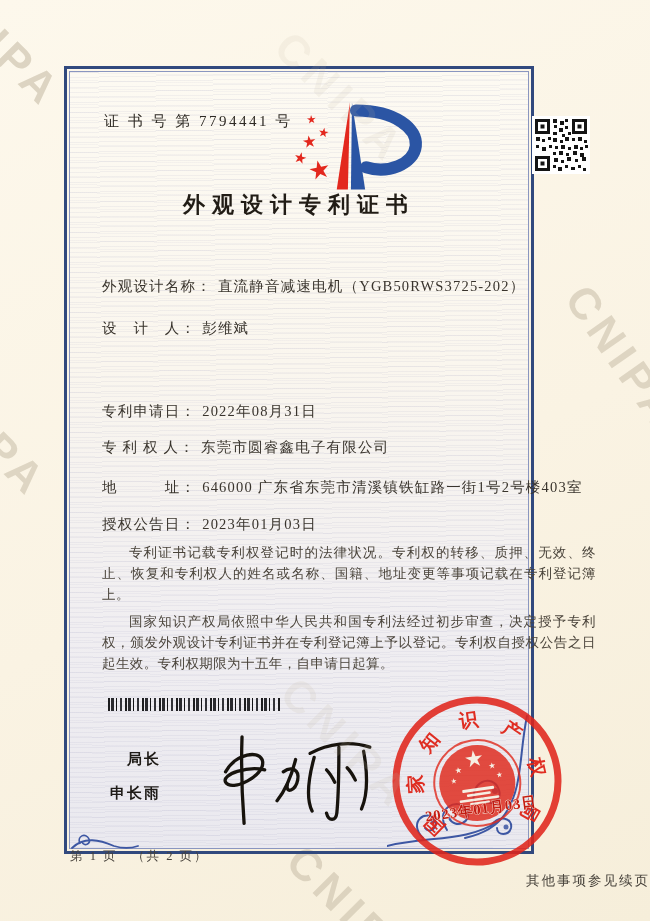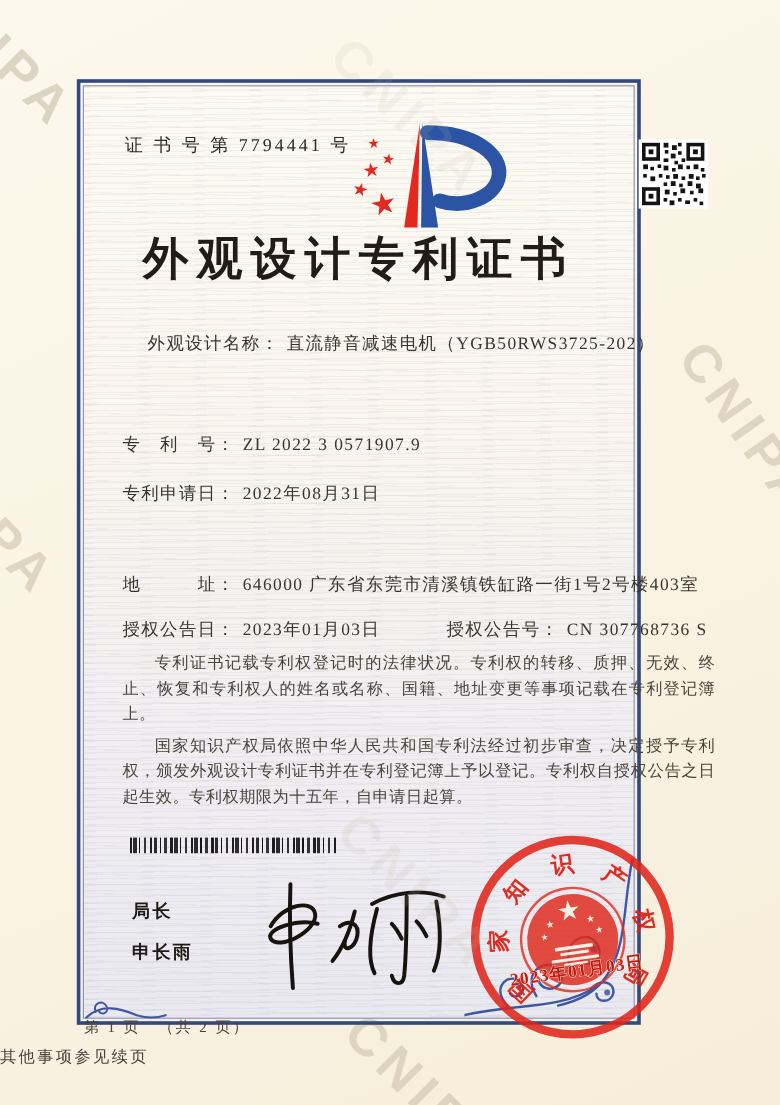--- a/index.html
+++ b/index.html
@@ -31,50 +31,50 @@
       repeating-linear-gradient(179deg, rgba(142,142,182,.10) 0 1px, rgba(0,0,0,0) 1px 5px),
       repeating-linear-gradient(181deg, rgba(142,142,182,.07) 0 1px, rgba(0,0,0,0) 1px 8px),
       linear-gradient(180deg,#fdfaf2 0%,#faf6ee 38%,#f0eef1 72%,#eae9ef 100%);
   }
   
   .certno{position:absolute; left:34px; top:40px; font-size:15px; letter-spacing:2.5px; color:#2e2a24; z-index:3;}
   .logo{position:absolute; left:210px; top:28px; width:152px; height:94px; z-index:3;}
   .qr{position:absolute; left:462px; top:44px; width:58px; height:58px; z-index:3;}
   .title{
     position:absolute; left:0; right:0; top:118px; text-align:center;
-    font-weight:700; font-size:38px; letter-spacing:7px; color:#211c15; z-index:3;
+    font-weight:700; font-size:22px; letter-spacing:7px; color:#211c15; z-index:3;
   }
   .field-row{position:absolute; left:32px; white-space:nowrap; font-size:14.5px;
     letter-spacing:1.2px; color:#39342d; z-index:3;}
-  .fr1{top:205px;margin-left:21px;} .fr2{top:247px;} .fr3{top:289px;} .fr4{top:330px;}
+  .fr1{top:205px;} .fr2{top:247px;} .fr3{top:289px;} .fr4{top:330px;}
   .fr5{top:366px;} .fr6{top:406px;} .fr7a{top:443px;} 
   .fr7b{top:443px; left:302px;}
   .field-row .lbl{margin-right:6px;}
   .paras{position:absolute; left:32px; top:470px; width:494px; z-index:3;}
   .paras p{margin:0 0 6px; text-indent:2em; text-align:justify;
     font-size:13.5px; line-height:21px; color:#4a443b; letter-spacing:.4px;}
   .barcode{
     position:absolute; left:38px; top:626px; width:172px; height:13px; z-index:3;
     background:repeating-linear-gradient(90deg,
       #1d1d1f 0 2px, rgba(0,0,0,0) 2px 3px,
       #2a2a2e 3px 6px, rgba(0,0,0,0) 6px 8px,
       #141416 8px 9px, rgba(0,0,0,0) 9px 12px,
       #333338 12px 14px, rgba(0,0,0,0) 14px 17px);
   }
   .signer{position:absolute; left:40px; top:678px; z-index:3;
     font-family:"Liberation Sans",sans-serif; color:#1f1c18;}
-  .signer .s-title{font-size:15px; font-weight:700; letter-spacing:2px; margin-bottom:15px;}
+  .signer .s-title{font-size:15px; font-weight:700; letter-spacing:2px; margin-bottom:15px;text-align:right;}
   .signer .s-name{font-size:15px; font-weight:700; letter-spacing:2px;font-family:Liberation Mono, monospace;}
   .signature{position:absolute; left:137px; top:652px; width:170px; height:104px; z-index:4;}
   .seal{position:absolute; left:318px; top:620px; width:178px; height:178px; z-index:5; opacity:.95;}
   .flourish{position:absolute; right:-1px; bottom:-2px; width:142px; height:140px; z-index:3;}
   .flourish-l{position:absolute; left:0px; bottom:-2px; width:70px; height:40px; z-index:3;}
   .pageinfo{position:absolute; left:0; right:0; top:776px; 
     font-size:12.5px; letter-spacing:2px; color:#46413a; z-index:3;}
-  .contnote{position:absolute; left:0; right:0; top:872px; text-align:left;
+  .contnote{position:absolute; left:0; right:0; top:872px; text-align:right;
     font-size:13.5px; letter-spacing:2px; color:#47423b; z-index:1;}
 </style>
 </head>
 <body>
 
 <div class="page">
 
   <span class="wm wm1">CNIPA</span>
   <span class="wm wm2">CNIPA</span>
   <span class="wm wm3">CNIPA</span>
@@ -164,34 +164,34 @@
             <rect x="46" y="49" width="3" height="3"></rect>
             <rect x="51" y="52" width="3" height="3"></rect>
         </g>
       </svg>
 
       <div class="title">外观设计专利证书</div>
 
       <div class="field-row fr1">
         <span class="lbl">外观设计名称：</span><span class="val">直流静音减速电机（YGB50RWS3725-202）</span>
       </div>
-      <div class="field-row fr3">
-        <span class="lbl">专　利　号：</span><span class="val">ZL 2022 3 0571907.9</span>
+      <div class="field-row fr2">
+        <span class="lbl">设　计　人：</span><span class="val">彭维斌</span>
       </div>
       <div class="field-row fr4">
         <span class="lbl">专利申请日：</span><span class="val">2022年08月31日</span>
       </div>
+      <div class="field-row fr5">
+        <span class="lbl">专 利 权 人：</span><span class="val">东莞市圆睿鑫电子有限公司</span>
+      </div>
       <div class="field-row fr6">
         <span class="lbl">地　　　址：</span><span class="val">646000 广东省东莞市清溪镇铁缸路一街1号2号楼403室</span>
       </div>
       <div class="field-row fr7a">
         <span class="lbl">授权公告日：</span><span class="val">2023年01月03日</span>
-      </div>
-      <div class="field-row fr7b">
-        <span class="lbl">授权公告号：</span><span class="val">CN 307768736 S</span>
       </div>
 
       <div class="paras">
         <p>专利证书记载专利权登记时的法律状况。专利权的转移、质押、无效、终止、恢复和专利权人的姓名或名称、国籍、地址变更等事项记载在专利登记簿上。</p>
         <p>国家知识产权局依照中华人民共和国专利法经过初步审查，决定授予专利权，颁发外观设计专利证书并在专利登记簿上予以登记。专利权自授权公告之日起生效。专利权期限为十五年，自申请日起算。</p>
       </div>
 
       <div class="barcode"></div>
 
       <div class="signer">

